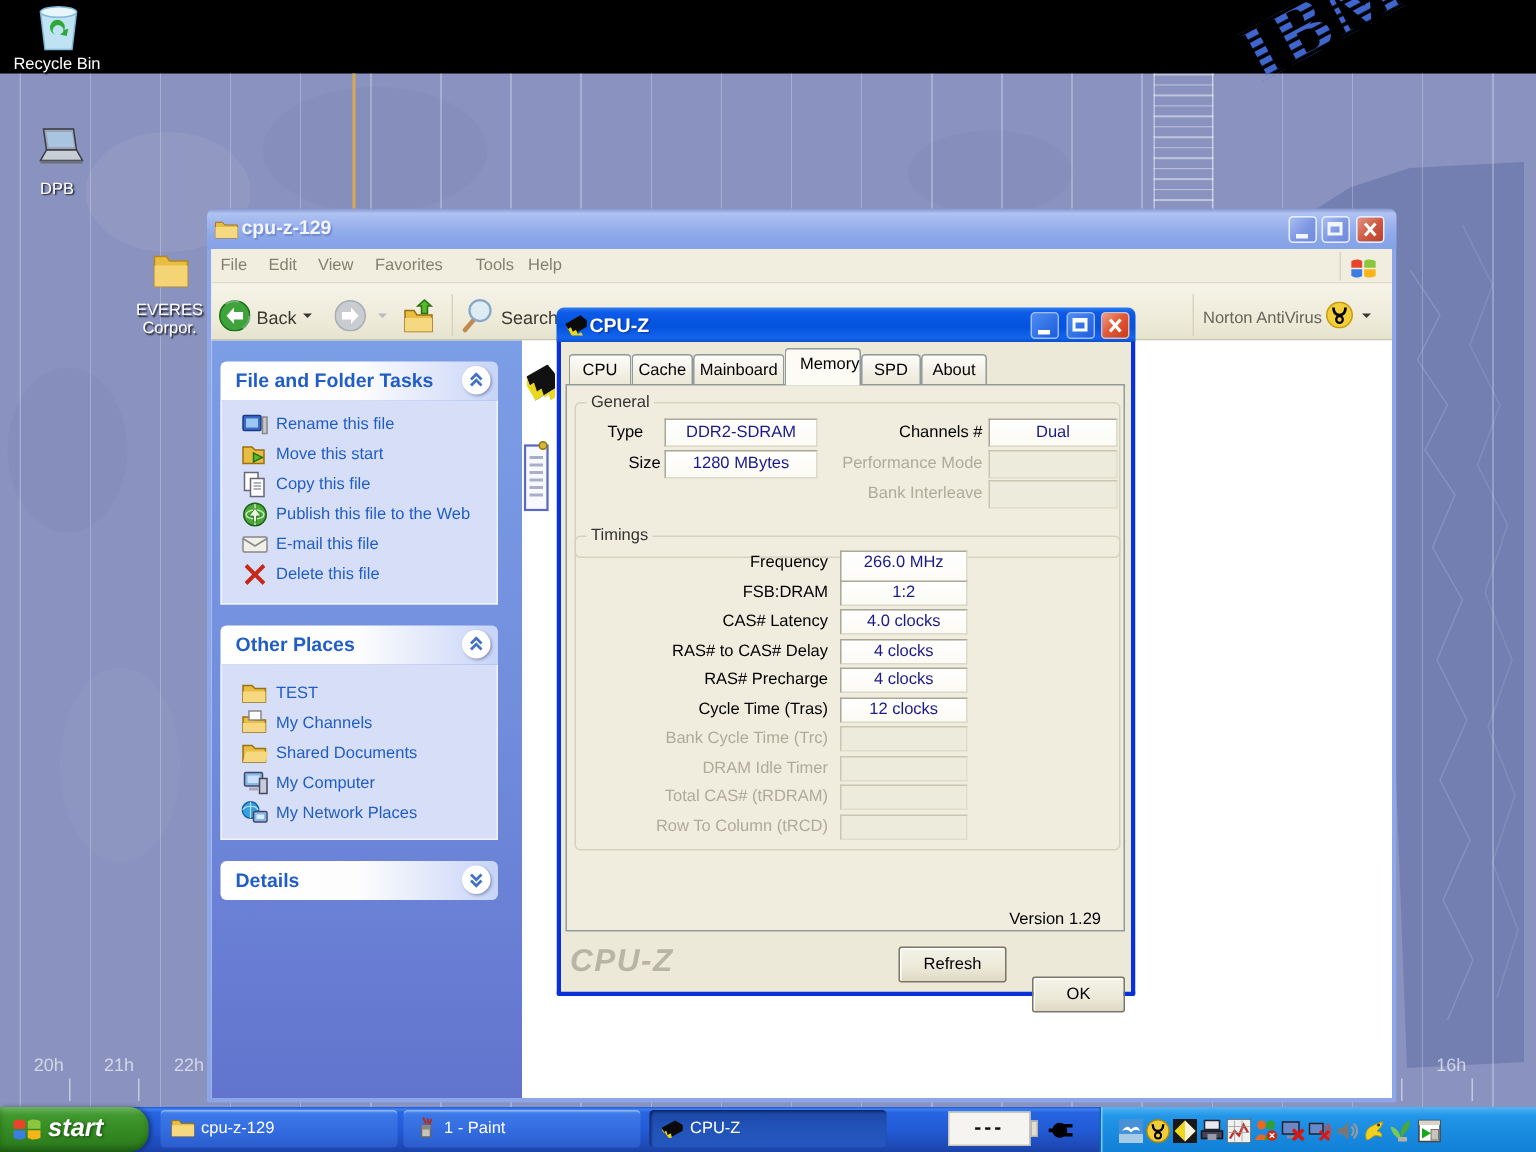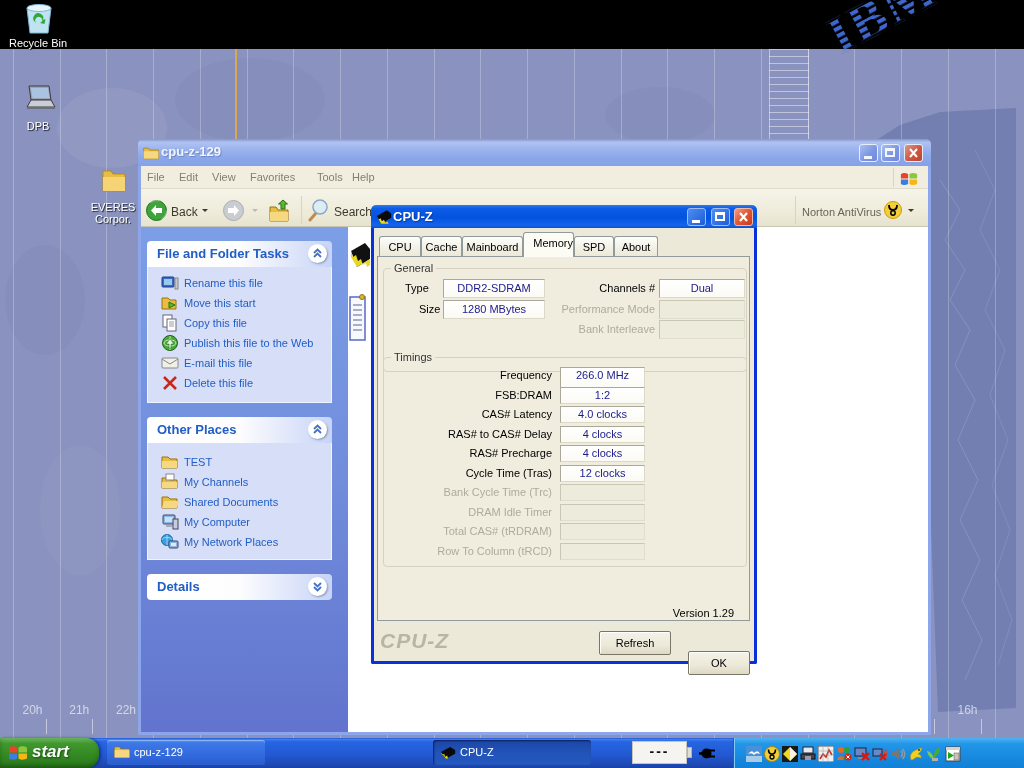--- a/index.html
+++ b/index.html
@@ -415,20 +415,28 @@
     </svg>
     <div class="abs" style="left:32px;top:4px;font-size:17px;font-weight:bold;font-style:italic;color:#fff;text-shadow:1px 1px 2px rgba(0,40,0,.6);">start</div>
   </div>
   <div class="abs taskbtn" style="left:107px;width:158px;">
     <svg class="abs" style="left:7px;top:5px" width="16" height="14" viewBox="0 0 26 22">
         <path d="M1 3 L9 3 L11 6 L25 6 L25 20 L1 20 Z" fill="#E8BE42" stroke="#9A7010"></path>
         <path d="M1 8 L25 8 L25 20 L1 20 Z" fill="#F6D880"></path>
       </svg>
     <span>cpu-z-129</span>
   </div>
+  <div class="abs taskbtn" style="left:269px;width:158px;">
+    <svg class="abs" style="left:7px;top:4px" width="16" height="16" viewBox="0 0 16 16">
+        <path d="M5 6 L11 6 L11 14 L5 14 Z" fill="#C8C4B8" stroke="#666"></path>
+        <path d="M6 1 L8 5 M9 1.5 L9.5 5 M11.5 2 L10.5 5.5" stroke="#B03020" stroke-width="1.4"></path>
+        <rect x="5" y="6" width="6" height="3" fill="#888"></rect>
+      </svg>
+    <span>1 - Paint</span>
+  </div>
   <div class="abs taskbtn pressed" style="left:433px;width:158px;">
     <svg class="abs" style="left:7px;top:6px" width="16" height="13" viewBox="0 0 19 15">
         <path d="M1 7 L12 1 L18 4.5 L18 9 L7 15 Z" fill="#0A0A0A"></path>
         <path d="M1 7 L2.5 10.5 L5 9 L6 12.5 L8.5 11 L9.5 14.5 L7 15 Z" fill="#E8D822"></path>
       </svg>
     <span>CPU-Z</span>
   </div>
   <div class="abs" style="left:632px;top:3px;width:55px;height:23px;background:#F6F4F0;border:1px solid #C8C4BA;color:#111;font-size:14px;font-weight:bold;text-align:center;line-height:19px;letter-spacing:2px;">---</div>
   <div class="abs" style="left:687px;top:9px;width:5px;height:11px;background:#E2DED4;border:1px solid #B8B4A8;"></div>
   <svg class="abs" style="left:699px;top:7px" width="18" height="17" viewBox="0 0 18 17">

